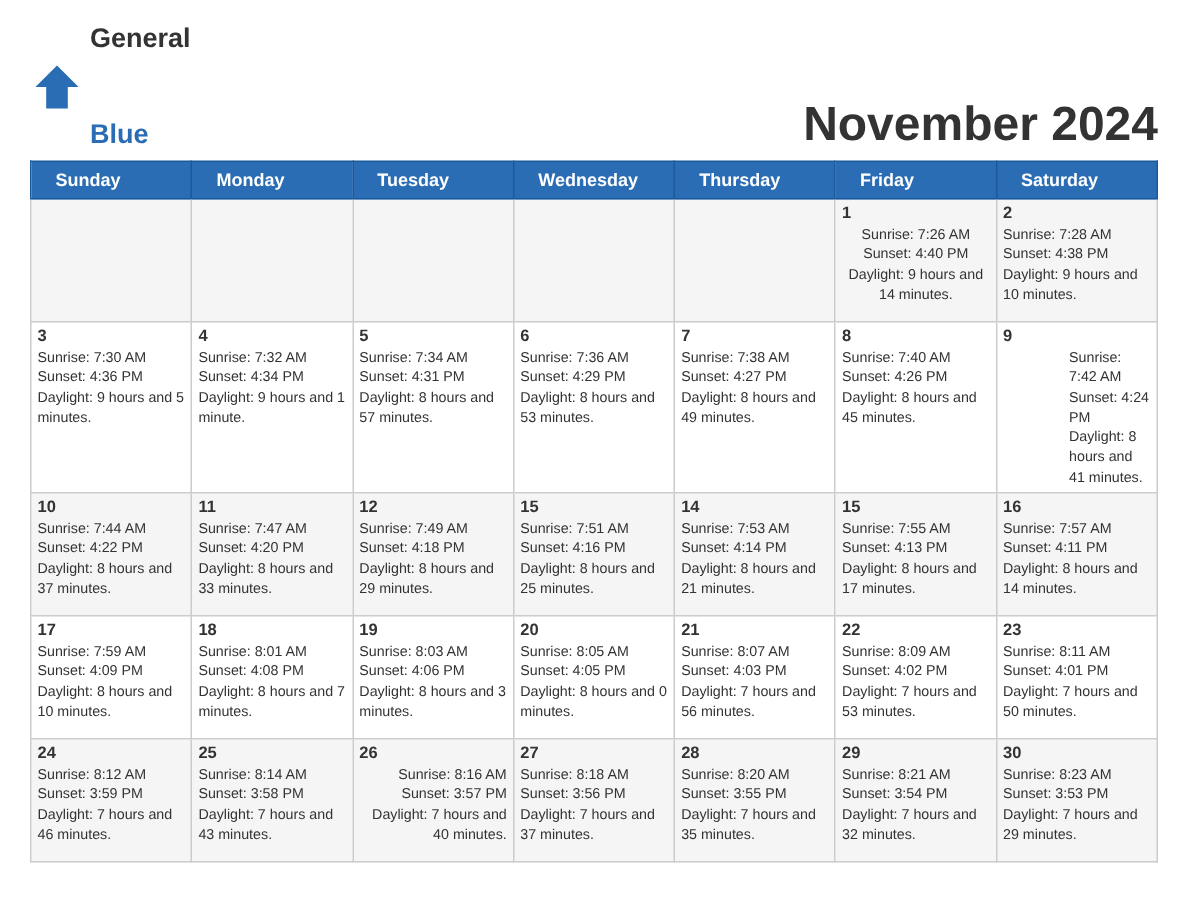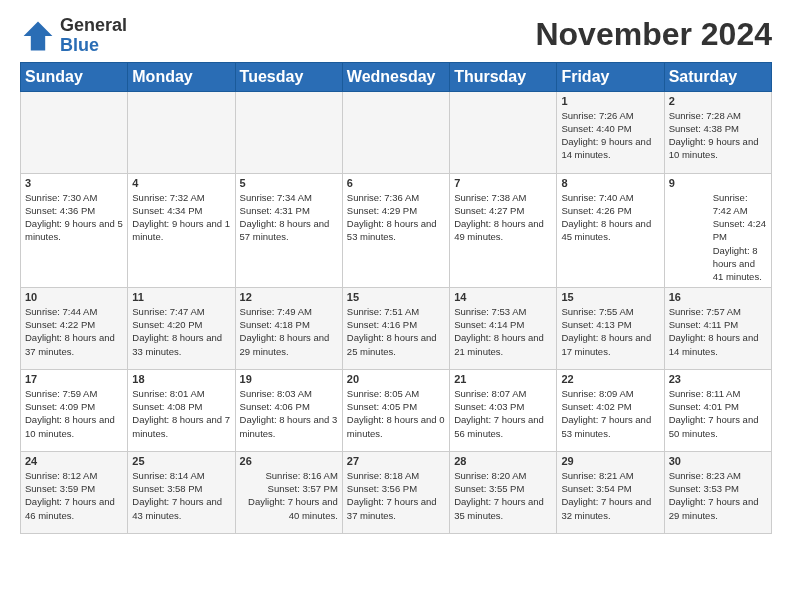--- a/index.html
+++ b/index.html
@@ -33,48 +33,50 @@
     }
     .logo-general {
       font-size: 18px;
       font-weight: bold;
       color: #333;
     }
     .logo-blue {
       font-size: 18px;
       font-weight: bold;
       color: #2a6db5;
+      margin-top: 44px;
     }
     .logo-icon {
       width: 36px;
       height: 36px;
     }
     .title-block {
       text-align: right;
+      margin-top: 48px;
     }
     .month-title {
       font-size: 32px;
       font-weight: bold;
       color: #333;
     }
     .location {
       font-size: 14px;
       color: #555;
     }
     table {
       width: 100%;
       border-collapse: collapse;
       table-layout: fixed;
     }
     thead tr th {
       background-color: #2a6db5;
       color: #fff;
-      font-size: 16px;
-      font-weight: bold;
-      padding: 5px 4px;
+      font-size: 12px;
+      font-weight: bold;
+      padding: 5px 16px;
       text-align: left;
       border: 1px solid #1a5a9a;
       margin-left: 12px;
     }
     tbody tr td {
       border: 1px solid #ccc;
       vertical-align: top;
       padding: 3px 4px;
       font-size: 9.5px;
       color: #333;
@@ -133,21 +135,21 @@
     </thead>
     <tbody>
     <tr>
           <td class="empty"></td>
           <td class="empty"></td>
           <td class="empty"></td>
           <td class="empty"></td>
           <td class="empty"></td>
           <td>
             <span class="day-num">1</span>
-            <div class="day-info" style="white-space: pre-line;">Sunrise: 7:26 AM
+            <div class="day-info" style="white-space: pre-line; text-align: center;">Sunrise: 7:26 AM
 Sunset: 4:40 PM
 Daylight: 9 hours and 14 minutes.</div>
           </td>
           <td>
             <span class="day-num">2</span>
             <div class="day-info" style="white-space: pre-line;">Sunrise: 7:28 AM
 Sunset: 4:38 PM
 Daylight: 9 hours and 10 minutes.</div>
           </td>
         </tr>

